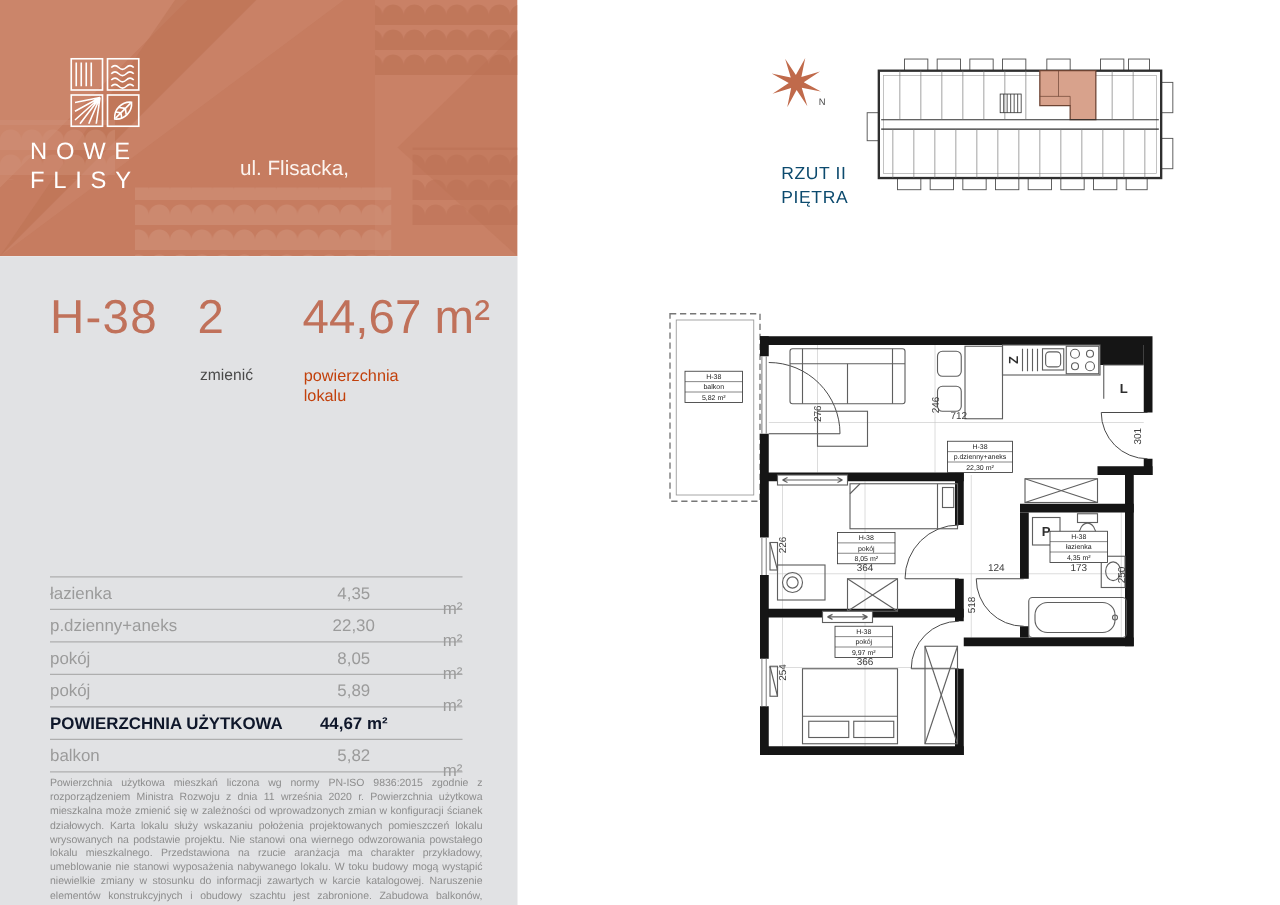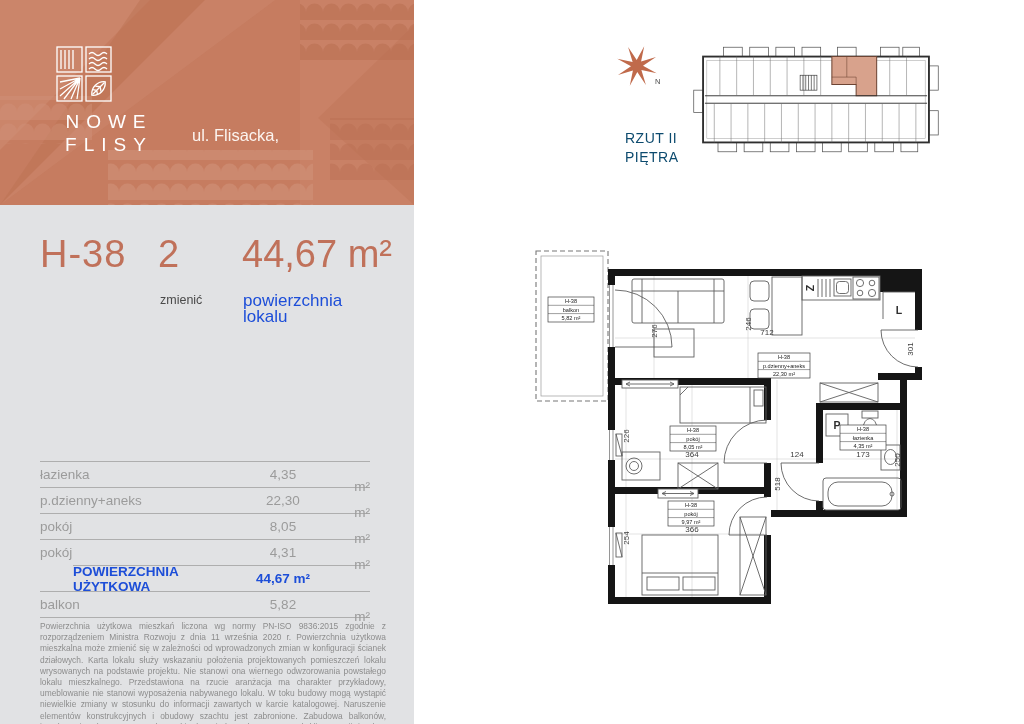--- a/index.html
+++ b/index.html
@@ -2,40 +2,40 @@
 <html><head>
 <meta charset="utf-8">
 <style>
   html,body{margin:0;padding:0;background:#fff;}
   #app{position:relative;width:1024px;height:724px;background:#ffffff;overflow:hidden;
        font-family:"Liberation Sans",sans-serif;}
 
   
   .banner{position:absolute;left:0;top:0;width:414px;height:205px;overflow:hidden;}
   .banner svg{display:block;}
-  .brand-name{position:absolute;left:24px;top:110px;width:170px;text-align:center;
+  .brand-name{position:absolute;left:24px;top:110px;width:170px;text-align:left;
               color:#ffffff;font-size:19px;letter-spacing:7px;line-height:23px;font-weight:400;}
   .brand-address{position:absolute;left:192px;top:124px;color:#fcf4ef;font-size:16.5px;
                  line-height:23px;font-weight:400;}
 
   
   .panel{position:absolute;left:0;top:205px;width:414px;height:519px;background:#e1e2e4;}
   .unit-code{position:absolute;left:40px;top:28px;font-size:38px;color:#c0715a;letter-spacing:1px;}
   .unit-floor-value{position:absolute;left:158px;top:28px;font-size:38px;color:#c0715a;}
   .unit-floor-label{position:absolute;left:160px;top:88px;font-size:12.5px;color:#4a4a4a;}
   .unit-area-value{position:absolute;left:242px;top:28px;font-size:38px;color:#c0715a;}
-  .unit-area-label{position:absolute;left:243px;top:88px;font-size:17px;color:#1d4ed8;line-height:16px;}
+  .unit-area-label{position:absolute;left:243px;top:88px;font-size:13px;color:#c2410c;line-height:16px;}
 
   .rooms-table{position:absolute;left:40px;top:256px;width:330px;font-size:13.5px;color:#9b9b9b;}
   .t-row{display:flex;align-items:center;height:25px;border-top:1px solid #aeaeae;}
   .t-row:last-child{border-bottom:1px solid #aeaeae;}
   .t-name{flex:1;text-align:left;}
   .t-val{width:90px;text-align:center;}
   .t-unit{width:42px;text-align:right;margin-top:23px;}
-  .t-row.emph{color:#1d4ed8;font-weight:bold;margin-left:33px;}
+  .t-row.emph{color:#0f172a;font-weight:bold;}
 
   .disclaimer{position:absolute;left:40px;top:416px;width:346px;font-size:8.4px;line-height:11.2px;
               color:#8d8d8d;text-align:justify;}
 
   
   .compass{position:absolute;left:613px;top:42px;}
   .overview-caption{position:absolute;left:625px;top:129px;font-size:14px;line-height:19px;
                     color:#0c4a6e;letter-spacing:.5px;}
   .mini-plan{position:absolute;left:690px;top:34px;}
 
@@ -128,21 +128,21 @@
         <span class="t-val">22,30</span>
         <span class="t-unit">m²</span>
       </div>
       <div class="t-row">
         <span class="t-name">pokój</span>
         <span class="t-val">8,05</span>
         <span class="t-unit">m²</span>
       </div>
       <div class="t-row">
         <span class="t-name">pokój</span>
-        <span class="t-val">4,31</span>
+        <span class="t-val">5,89</span>
         <span class="t-unit">m²</span>
       </div>
       <div class="t-row emph">
         <span class="t-name">POWIERZCHNIA UŻYTKOWA</span>
         <span class="t-val">44,67 m²</span>
         <span class="t-unit"></span>
       </div>
       <div class="t-row">
         <span class="t-name">balkon</span>
         <span class="t-val">5,82</span>

